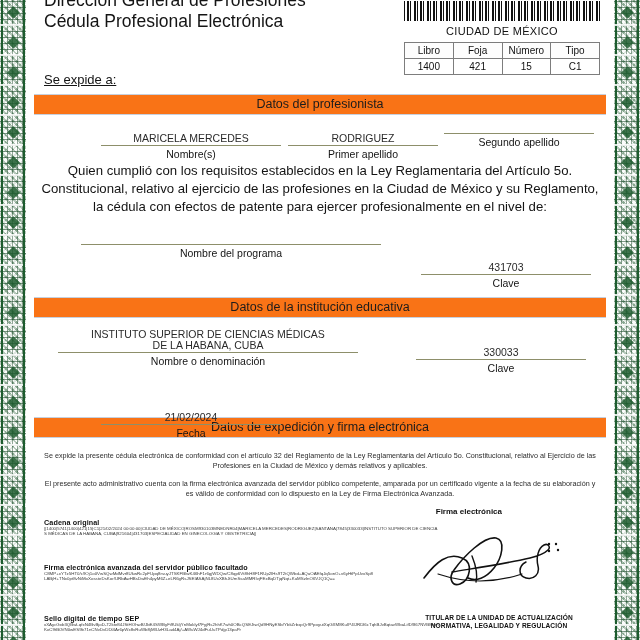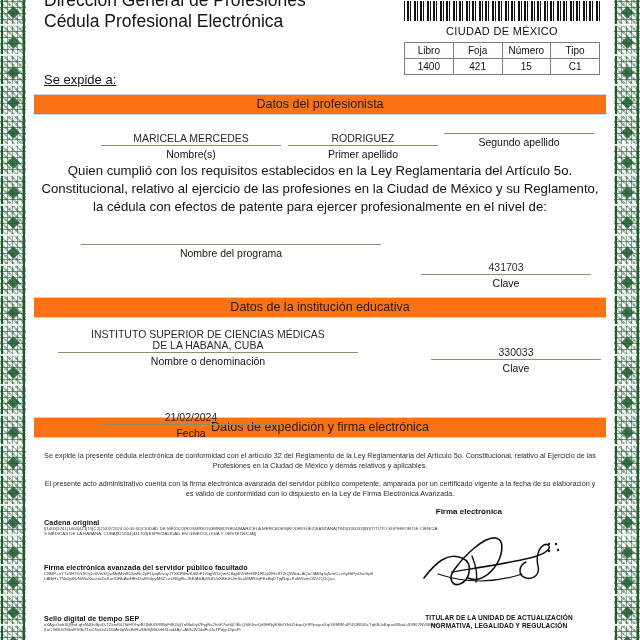--- a/index.html
+++ b/index.html
@@ -255,21 +255,21 @@
     </div>
 
     <div class="sec-bar" style="top:297px;">Datos de la institución educativa</div>
 
     <div class="field" style="left:32px;top:329px;width:300px;">
       <div class="val">INSTITUTO SUPERIOR DE CIENCIAS MÉDICAS
 DE LA HABANA, CUBA</div>
       <div class="rule"></div>
       <div class="lbl">Nombre o denominación</div>
     </div>
-    <div class="field" style="left:405px;top:347px;width:170px;text-align:center;">
+    <div class="field" style="left:390px;top:347px;width:170px;text-align:center;">
       <div class="val">330033</div>
       <div class="rule"></div>
       <div class="lbl">Clave</div>
     </div>
 
     <div class="sec-bar" style="top:381px;margin-top:36px;">Datos de expedición y firma electrónica</div>
 
     <div class="field" style="left:75px;top:412px;width:180px;">
       <div class="val">21/02/2024</div>
       <div class="rule"></div>

